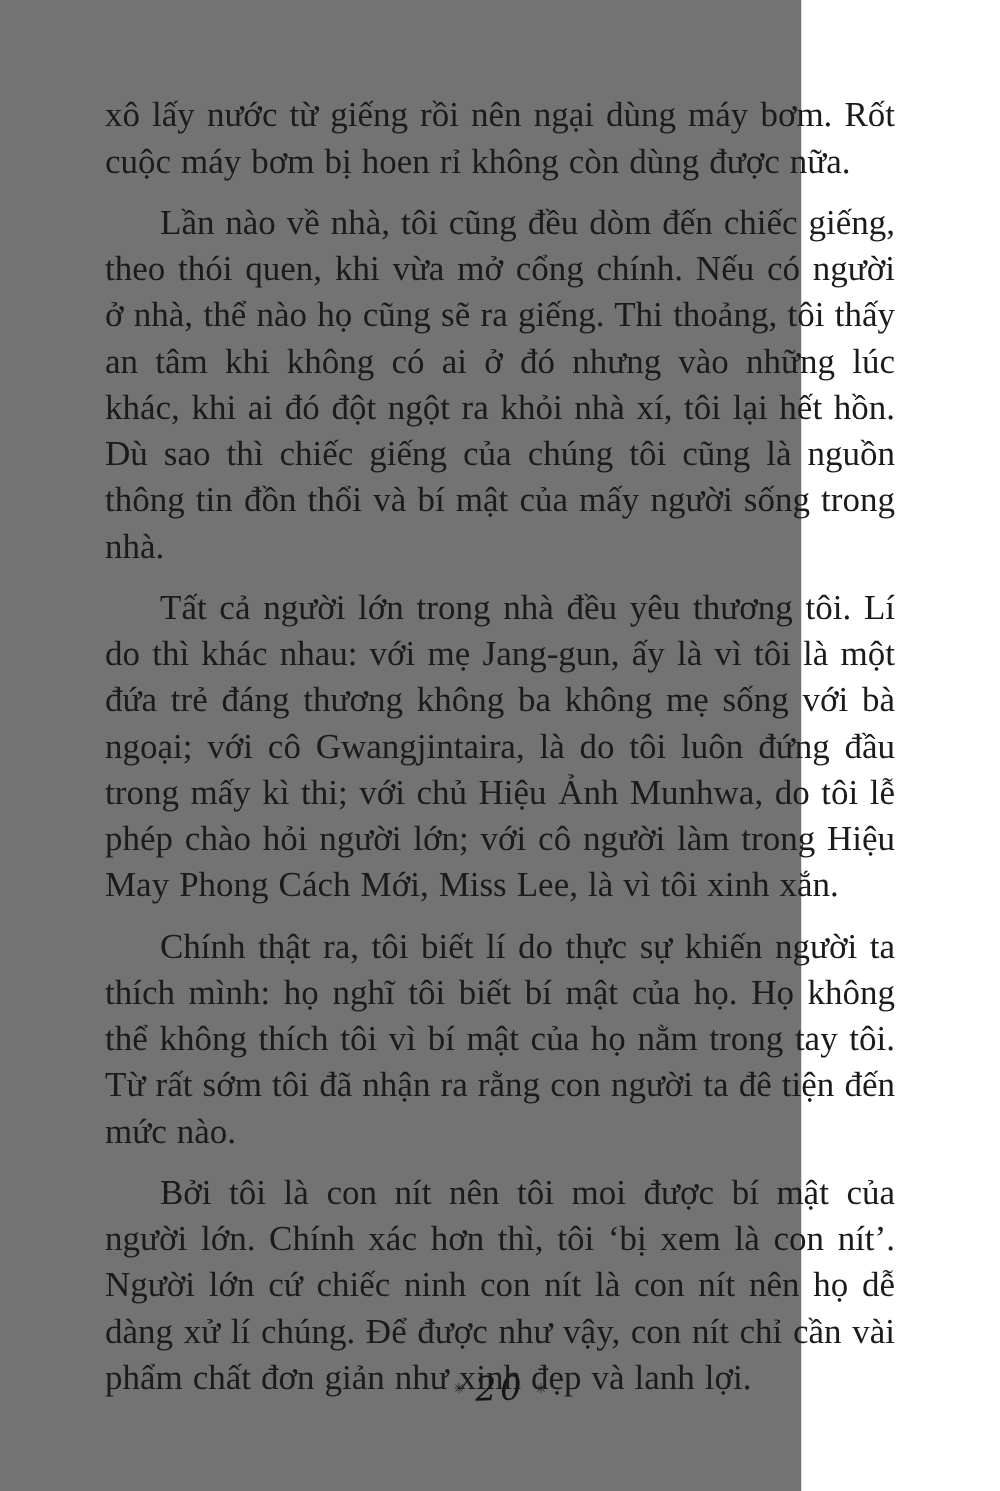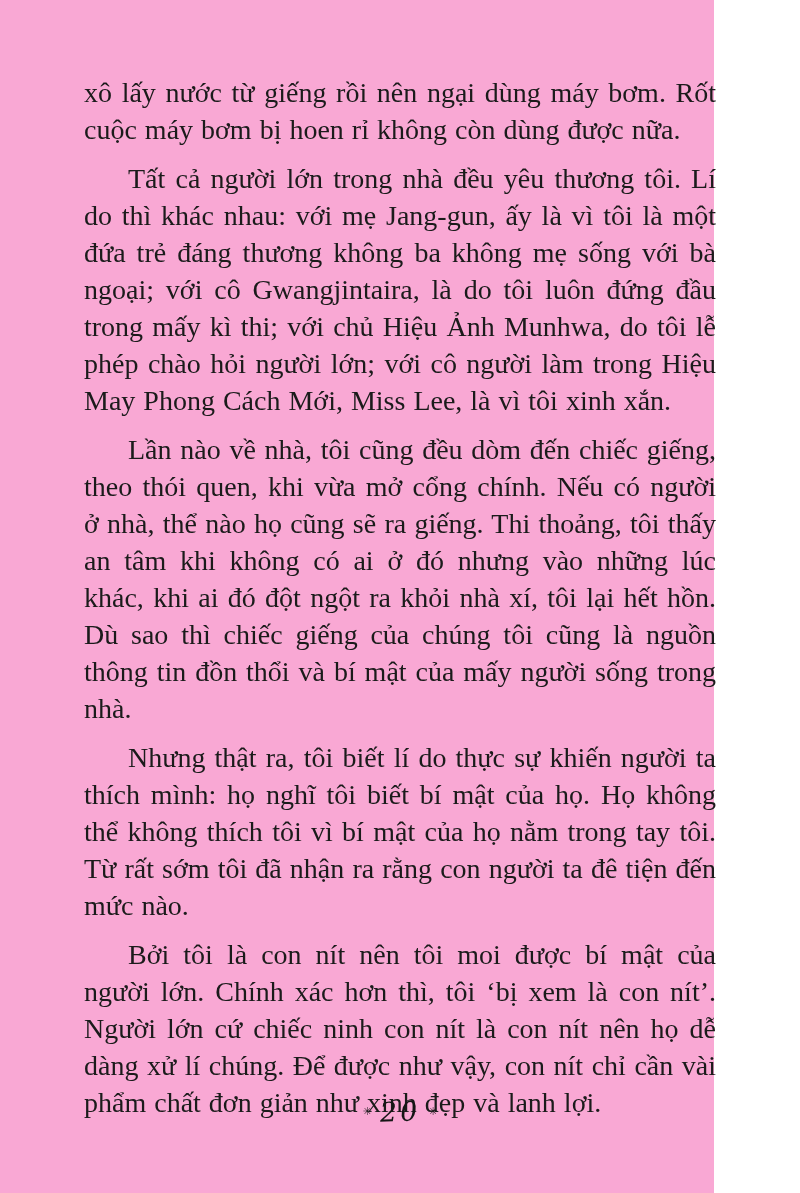--- a/index.html
+++ b/index.html
@@ -7,23 +7,23 @@
     padding: 0;
   }
   body {
     width: 800px;
     height: 1193px;
     background: #ffffff;
     overflow: hidden;
   }
   .page {
     position: relative;
-    width: 714px;
+    width: 641px;
     height: 1193px;
-    background: #f9a8d4;
+    background: #737373;
     color: #1b1b1b;
     font-family: "Liberation Serif", serif;
   }
   .text-block {
     position: absolute;
     left: 84px;
     top: 74px;
     width: 632px;
     font-size: 28px;
     line-height: 37px;
@@ -64,23 +64,23 @@
     margin: 0 8px;
   }
 </style>
 </head>
 <body>
 
 <div class="page">
 
   <div class="text-block">
     <p class="no-indent">xô lấy nước từ giếng rồi nên ngại dùng máy bơm. Rốt cuộc máy bơm bị hoen rỉ không còn dùng được nữa.</p>
+    <p>Lần nào về nhà, tôi cũng đều dòm đến chiếc giếng, theo thói quen, khi vừa mở cổng chính. Nếu có người ở nhà, thể nào họ cũng sẽ ra giếng. Thi thoảng, tôi thấy an tâm khi không có ai ở đó nhưng vào những lúc khác, khi ai đó đột ngột ra khỏi nhà xí, tôi lại hết hồn. Dù sao thì chiếc giếng của chúng tôi cũng là nguồn thông tin đồn thổi và bí mật của mấy người sống trong nhà.</p>
     <p>Tất cả người lớn trong nhà đều yêu thương tôi. Lí do thì khác nhau: với mẹ Jang-gun, ấy là vì tôi là một đứa trẻ đáng thương không ba không mẹ sống với bà ngoại; với cô Gwangjintaira, là do tôi luôn đứng đầu trong mấy kì thi; với chủ Hiệu Ảnh Munhwa, do tôi lễ phép chào hỏi người lớn; với cô người làm trong Hiệu May Phong Cách Mới, Miss Lee, là vì tôi xinh xắn.</p>
-    <p>Lần nào về nhà, tôi cũng đều dòm đến chiếc giếng, theo thói quen, khi vừa mở cổng chính. Nếu có người ở nhà, thể nào họ cũng sẽ ra giếng. Thi thoảng, tôi thấy an tâm khi không có ai ở đó nhưng vào những lúc khác, khi ai đó đột ngột ra khỏi nhà xí, tôi lại hết hồn. Dù sao thì chiếc giếng của chúng tôi cũng là nguồn thông tin đồn thổi và bí mật của mấy người sống trong nhà.</p>
-    <p>Nhưng thật ra, tôi biết lí do thực sự khiến người ta thích mình: họ nghĩ tôi biết bí mật của họ. Họ không thể không thích tôi vì bí mật của họ nằm trong tay tôi. Từ rất sớm tôi đã nhận ra rằng con người ta đê tiện đến mức nào.</p>
+    <p>Chính thật ra, tôi biết lí do thực sự khiến người ta thích mình: họ nghĩ tôi biết bí mật của họ. Họ không thể không thích tôi vì bí mật của họ nằm trong tay tôi. Từ rất sớm tôi đã nhận ra rằng con người ta đê tiện đến mức nào.</p>
     <p>Bởi tôi là con nít nên tôi moi được bí mật của người lớn. Chính xác hơn thì, tôi ‘bị xem là con nít’. Người lớn cứ chiếc ninh con nít là con nít nên họ dễ dàng xử lí chúng. Để được như vậy, con nít chỉ cần vài phẩm chất đơn giản như xinh đẹp và lanh lợi.</p>
   </div>
 
   <div class="footer">
     <span class="orn">✳</span><span class="pagenum">20</span><span class="orn">✳</span>
   </div>
 
 </div>
 
 </body></html>

